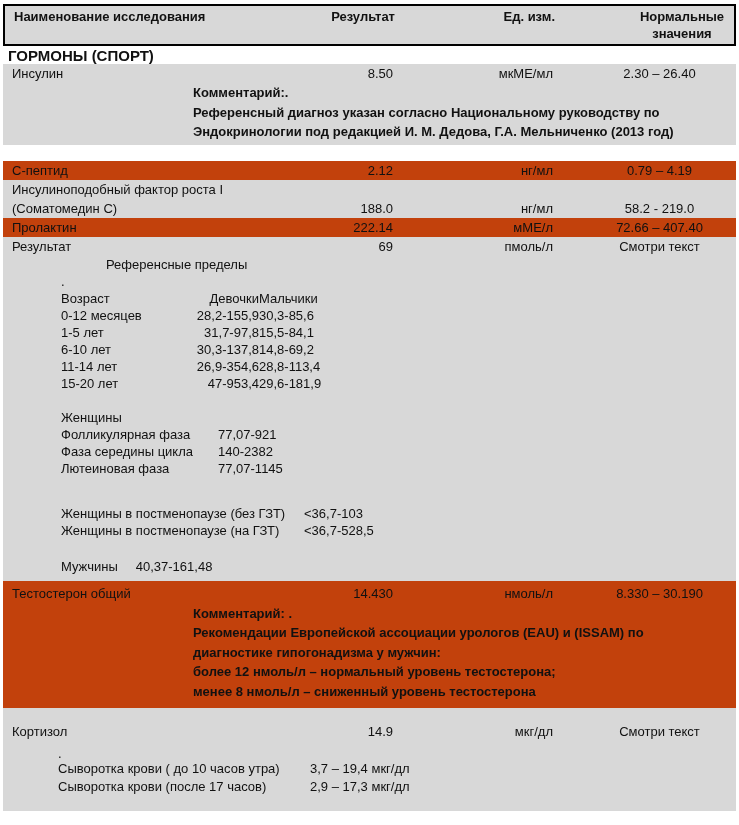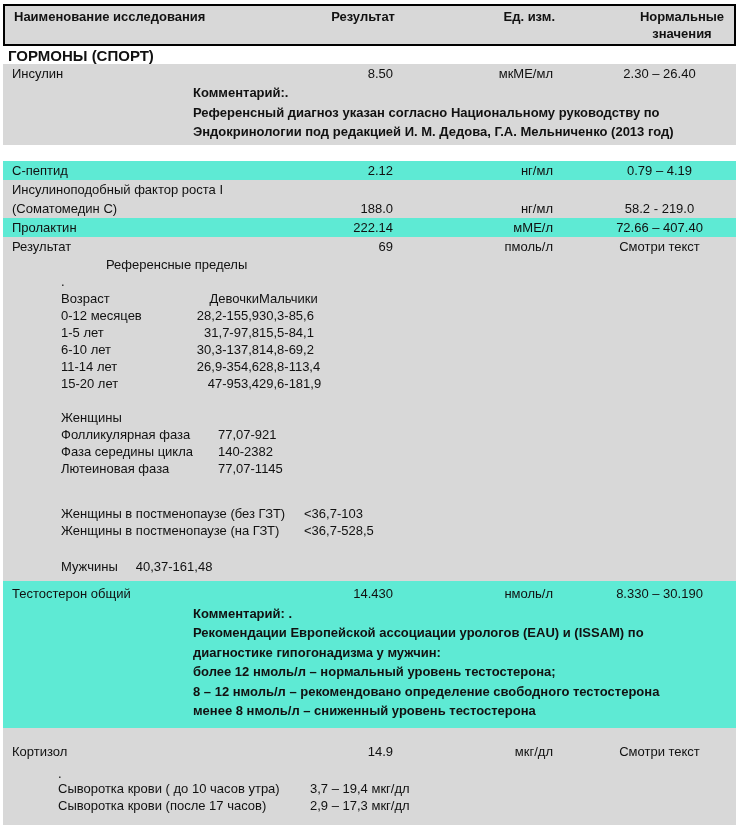--- a/index.html
+++ b/index.html
@@ -3,21 +3,21 @@
 <meta charset="utf-8">
 <style>
   html,body { margin:0; padding:0; background:#fff; }
   .page {
     position:relative; width:739px; height:825px; background:#ffffff;
     font-family:"Liberation Sans", sans-serif; font-size:13px; color:#111;
     overflow:hidden;
   }
   .band { margin:0 3px; }
   .gray { background:#d8d8d8; }
-  .white { background:#5eead4; }
+  .white { background:#c2410c; }
 
   
   .header-box {
     margin:4px 3px 0; border:2px solid #000; background:#d8d8d8;
     padding:2px 0 2px;
   }
   .hrow { display:flex; line-height:17px; white-space:nowrap; }
   .bold { font-weight:bold; }
 
   
@@ -209,21 +209,20 @@
       <div class="cell-name">Тестостерон общий</div>
       <div class="cell-result">14.430</div>
       <div class="cell-units">нмоль/л</div>
       <div class="cell-normal">8.330 – 30.190</div>
     </div>
     <div class="comment">
       <div>Комментарий: .</div>
       <div>Рекомендации Европейской ассоциации урологов (EAU) и (ISSAM) по</div>
       <div>диагностике гипогонадизма у мужчин:</div>
       <div>более 12 нмоль/л – нормальный уровень тестостерона;</div>
-      <div>8 – 12 нмоль/л – рекомендовано определение свободного тестостерона</div>
       <div>менее 8 нмоль/л – сниженный уровень тестостерона</div>
     </div>
   </div>
 
   <div class="band gray row-cortisol">
     <div class="trow">
       <div class="cell-name">Кортизол</div>
       <div class="cell-result">14.9</div>
       <div class="cell-units">мкг/дл</div>
       <div class="cell-normal">Смотри текст</div>

